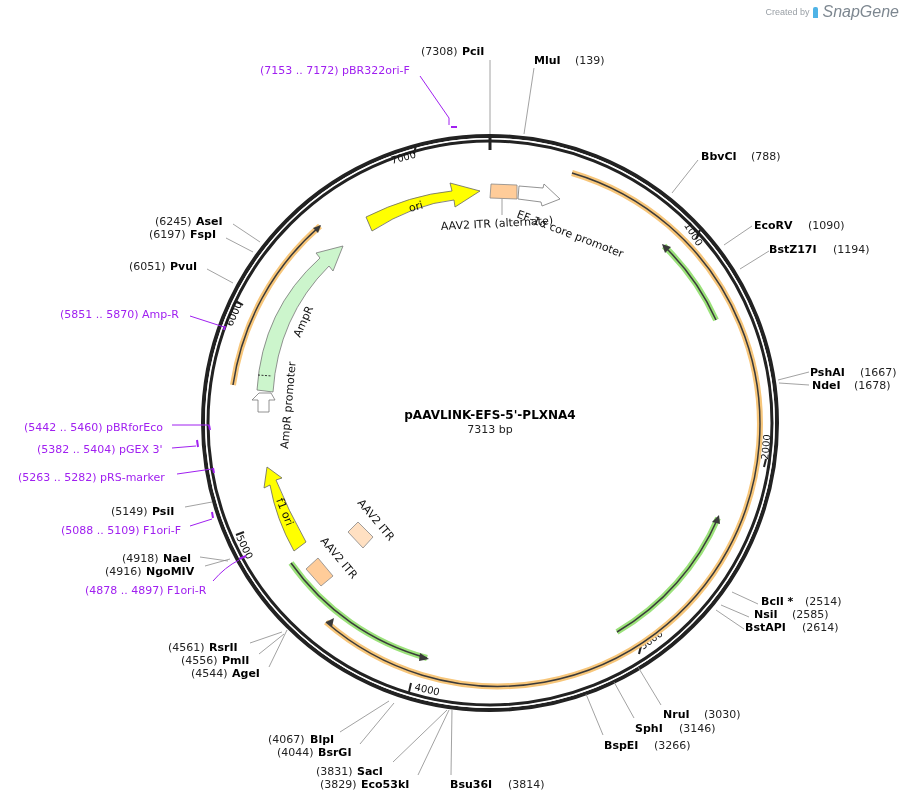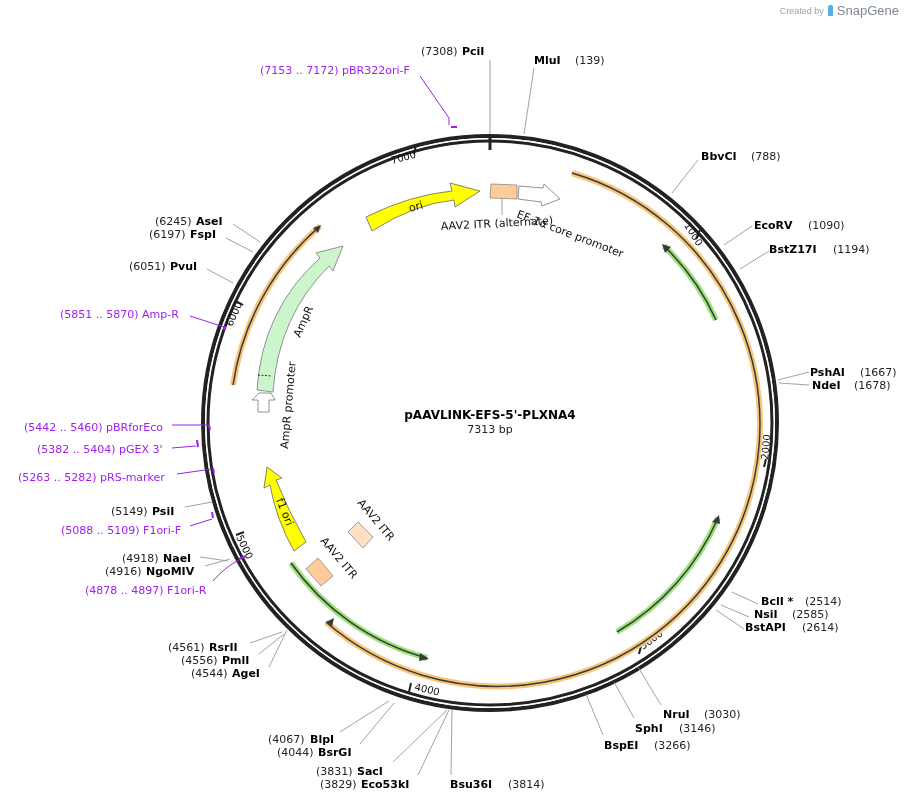--- a/index.html
+++ b/index.html
@@ -1,21 +1,21 @@
 <!DOCTYPE html>
 <html><head>
 <meta charset="utf-8">
 <style>
   html, body { margin:0; padding:0; background:#ffffff; }
   body { width:909px; height:801px; position:relative; overflow:hidden;
          font-family:"DejaVu Sans", "Liberation Sans", sans-serif; }
   #map { position:absolute; left:0; top:0; }
   .credit { position:absolute; right:10px; top:3px; font-size:9px; color:#9aa0a6;
             font-family:"Liberation Sans", sans-serif; display:flex; align-items:center; gap:2px; }
-  .credit .brand { font-size:13px; color:#7d8790; }
+  .credit .brand { font-size:16px; color:#7d8790;font-style:italic; }
   .credit .logo { display:inline-block; width:5px; height:11px; background:#4fb3e6; border-radius:2px 2px 0 0; margin:0 2px; }
   text { font-family:"DejaVu Sans", "Liberation Sans", sans-serif; }
   .enz-name { font-weight:bold; font-size:11px; fill:#000; }
   .enz-pos { font-size:11px; fill:#222; }
   .primer { font-size:11px; fill:#a020f0; }
   .feat-label { font-size:11px; fill:#111; }
   .tick-label { font-size:10px; fill:#111; }
   .title { font-weight:bold; font-size:12px; fill:#000; }
   .subtitle { font-size:11px; fill:#222; }
 </style>

